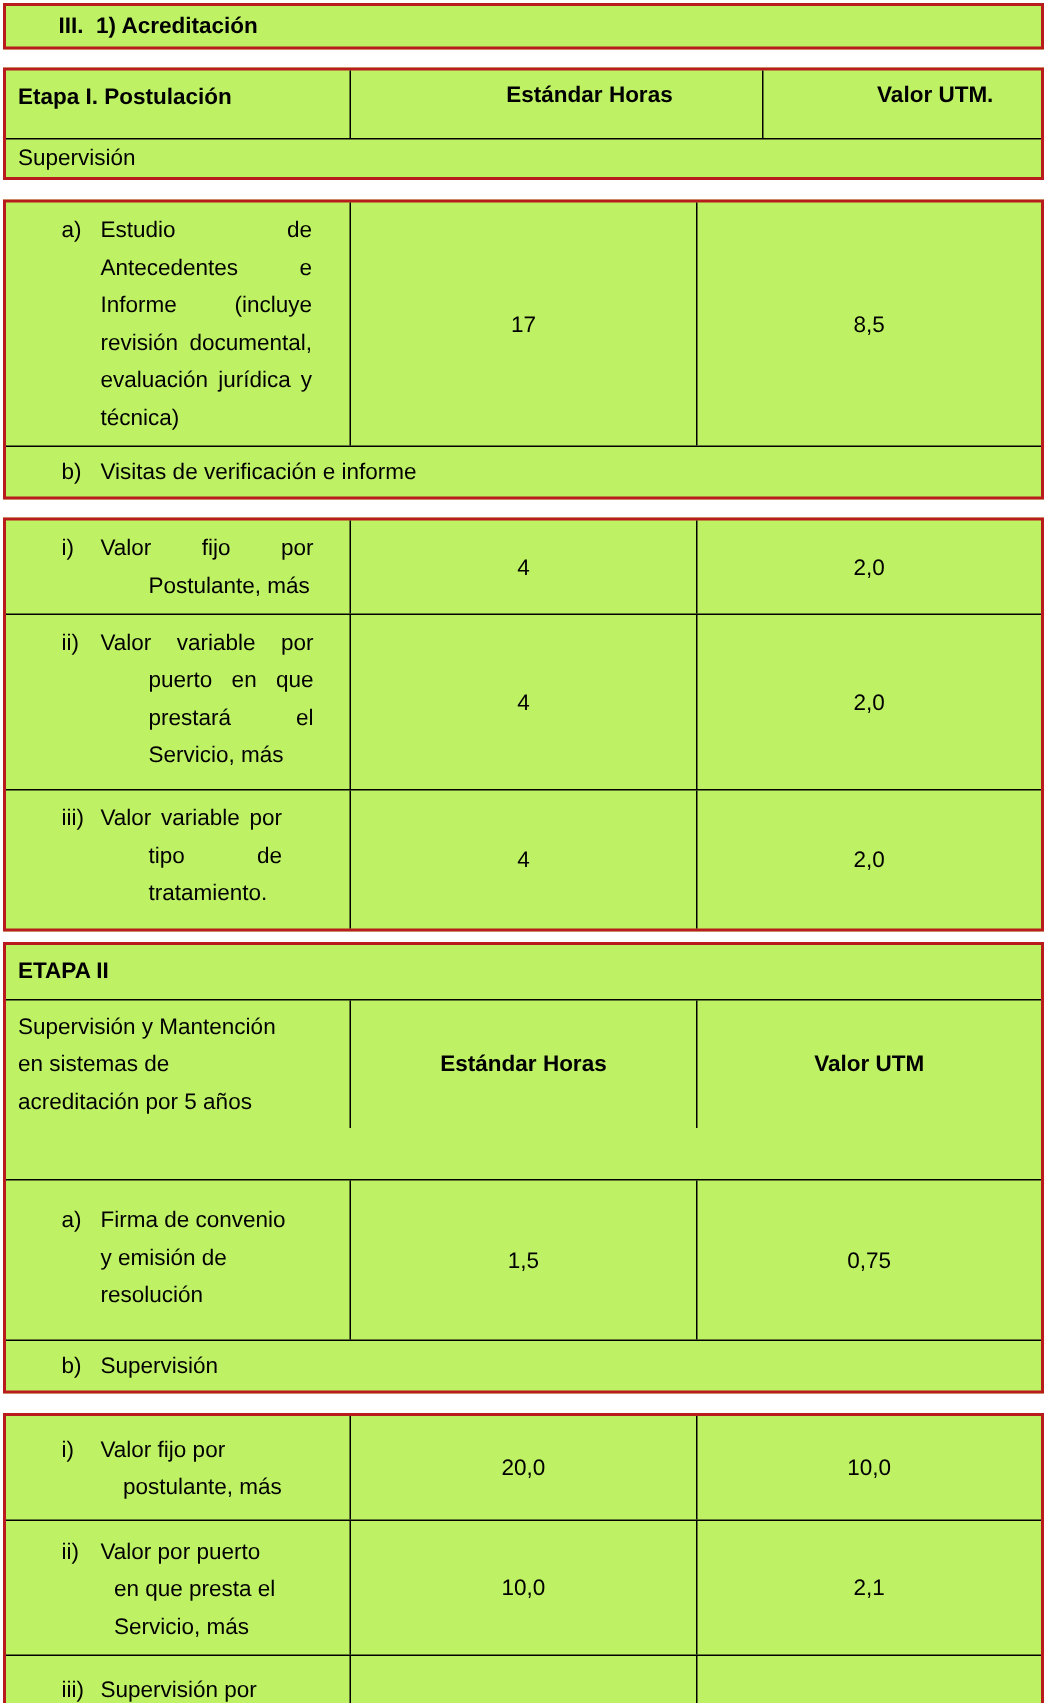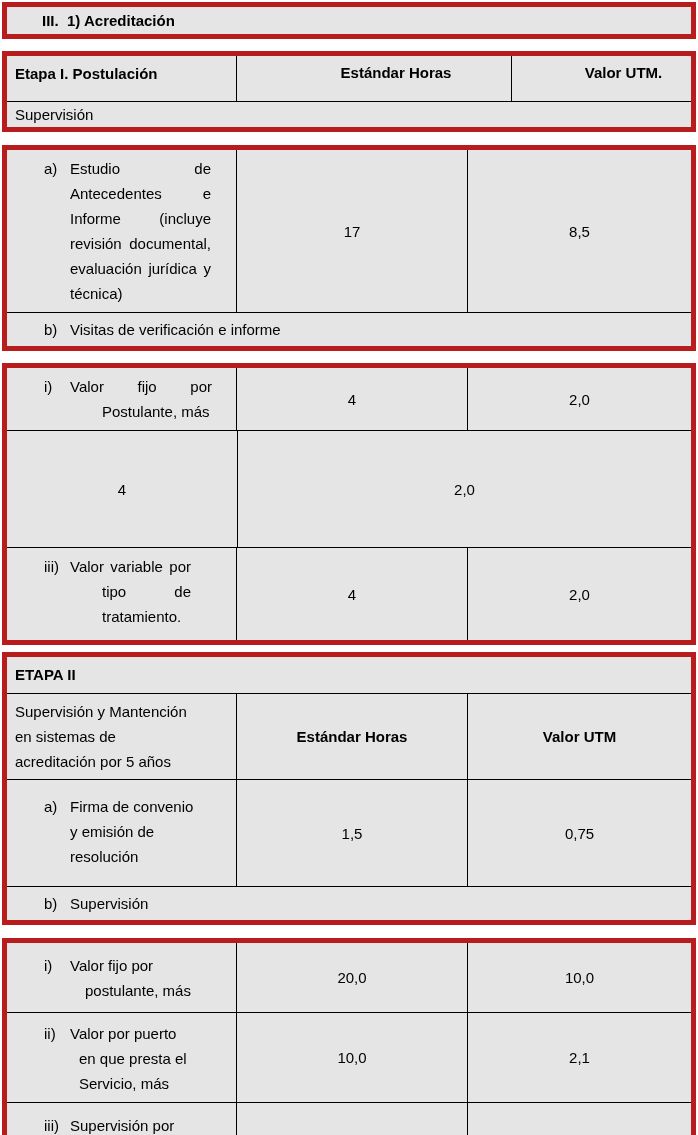--- a/index.html
+++ b/index.html
@@ -5,21 +5,21 @@
   * { box-sizing: border-box; margin: 0; padding: 0; }
   html, body { background: #ffffff; }
   body {
     font-family: "Liberation Sans", sans-serif;
     font-size: 15px;
     color: #000000;
     width: 698px;
   }
   .page { width: 694px; margin: 2px; }
 
-  .block { border: 5px solid #b91c1c; background: #e5e5e5; }
+  .block { border: 2px solid #b91c1c; background: #bef264; }
   .gap { width: 100%; }
   .g7  { height: 7px; }
   .g12 { height: 12px; }
   .g13 { height: 13px; }
 
   .row { display: flex; align-items: stretch; }
   .row + .row { border-top: 1px solid #000; }
 
   .c1 { width: 230px; border-right: 1px solid #000; }
   .c2 { width: 231px; border-right: 1px solid #000;
@@ -58,21 +58,21 @@
   .r-title { min-height: 27px; }
   .r-hdr1  { min-height: 45px; gap: 44px; }
   .r-post  { min-height: 26px; }
   .r-a1    { min-height: 159px; }
   .r-b1    { min-height: 33px; }
   .r-i1    { min-height: 61px; }
   .r-ii1   { min-height: 117px; }
   .r-iii1  { min-height: 93px; }
   .r-etapa { min-height: 36px; }
   .r-hdr2  { min-height: 85px; }
-  .r-a2    { min-height: 107px; }
+  .r-a2    { min-height: 107px; margin-top: 34px; }
   .r-b2    { min-height: 34px; }
   .r-i2    { min-height: 69px; }
   .r-ii2   { min-height: 89px; }
   .r-iii2  { min-height: 67px; }
 </style>
 </head>
 <body>
 
 <div class="page">
 
@@ -114,20 +114,23 @@
 
   <section class="block">
     <div class="row r-i1">
       <div class="c1">
         <div class="hang h-i1"><span class="lbl">i)</span><span>Valor fijo por Postulante, más</span></div>
       </div>
       <div class="c2">4</div>
       <div class="c3">2,0</div>
     </div>
     <div class="row r-ii1">
+      <div class="c1">
+        <div class="hang h-ii1"><span class="lbl">ii)</span><span>Valor variable por puerto en que prestará el Servicio, más</span></div>
+      </div>
       <div class="c2">4</div>
       <div class="c3">2,0</div>
     </div>
     <div class="row r-iii1">
       <div class="c1">
         <div class="hang h-iii1"><span class="lbl">iii)</span><span>Valor variable por tipo de tratamiento.</span></div>
       </div>
       <div class="c2">4</div>
       <div class="c3">2,0</div>
     </div>

